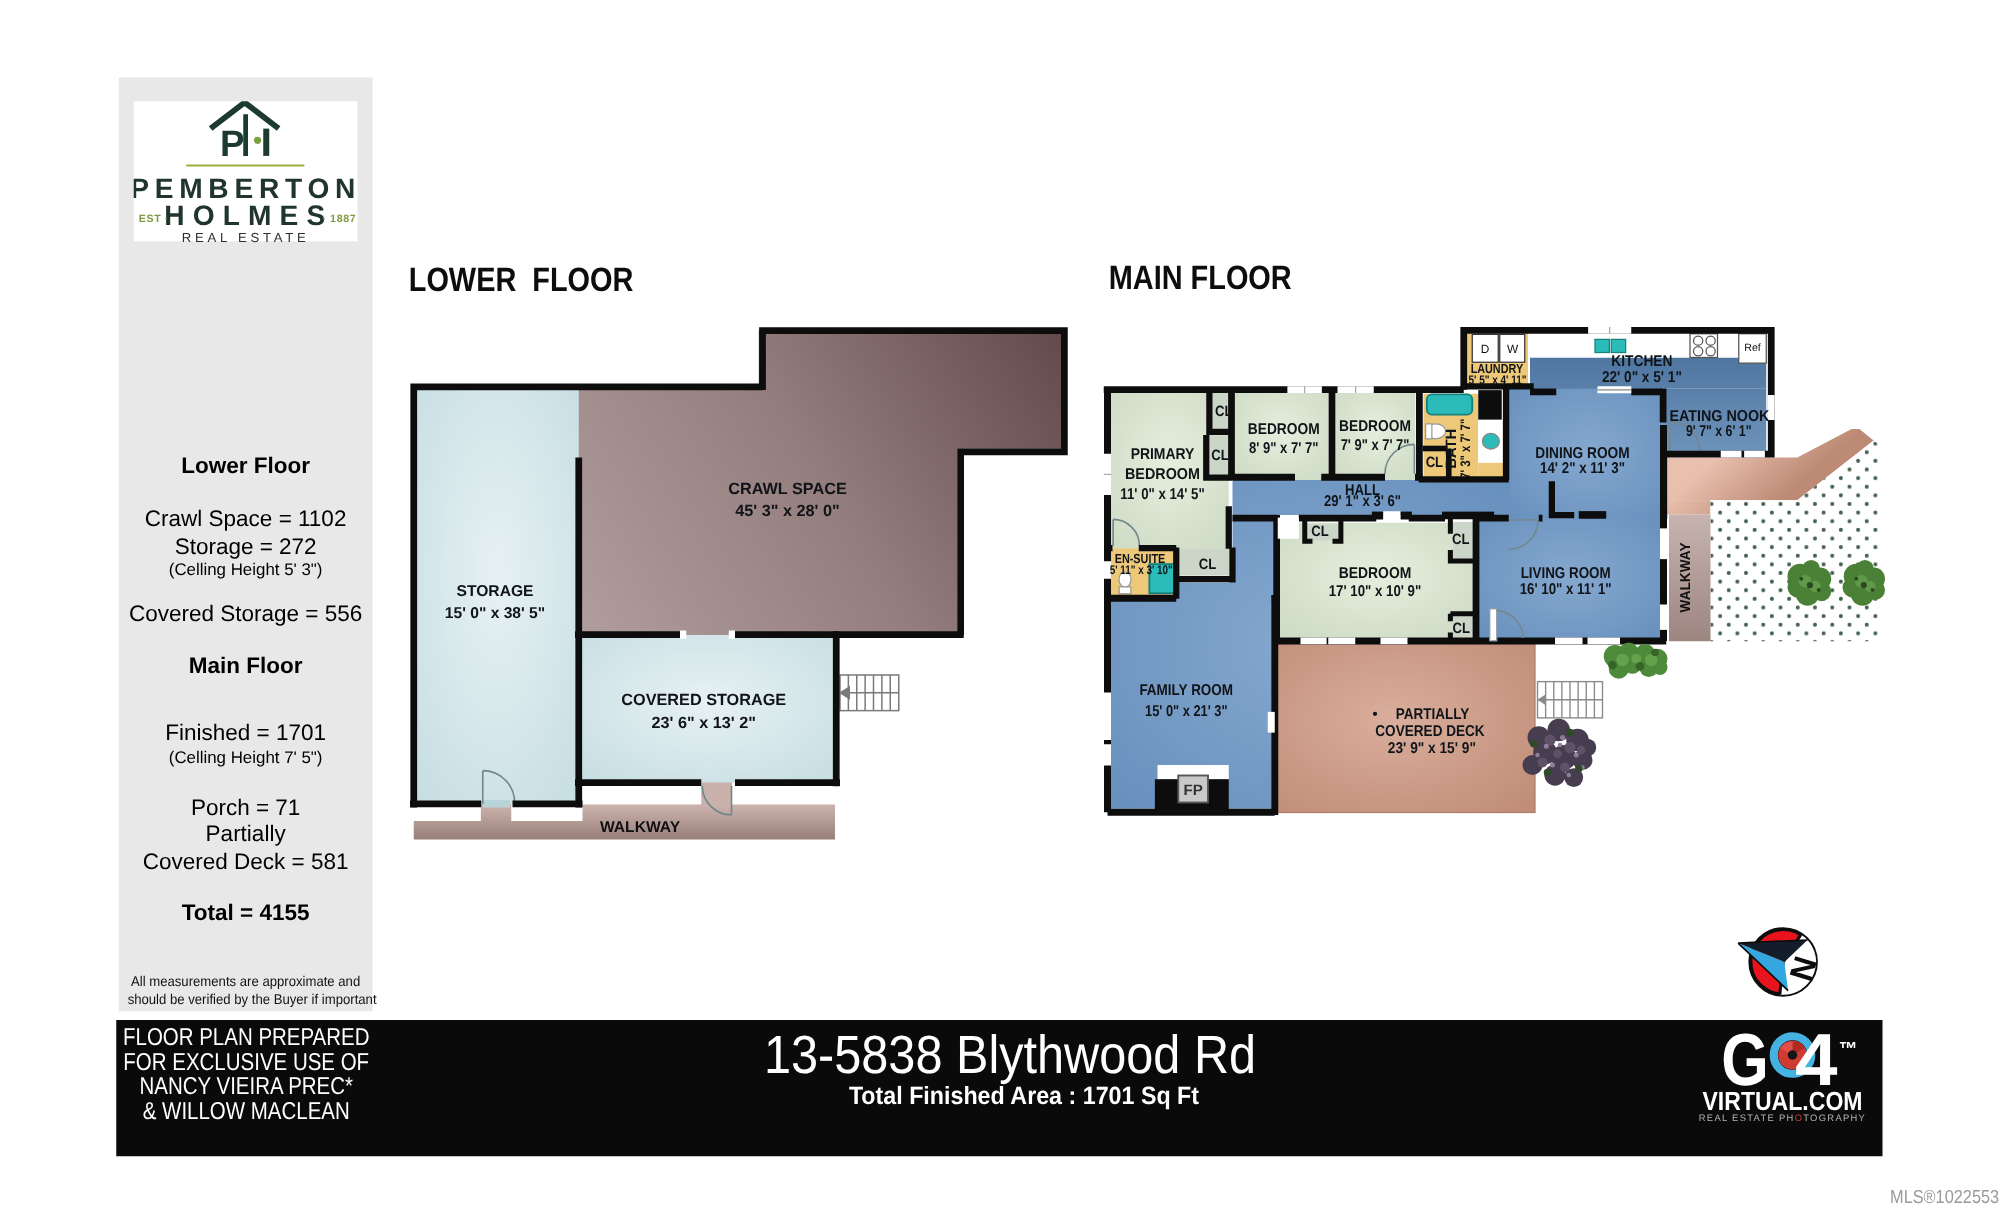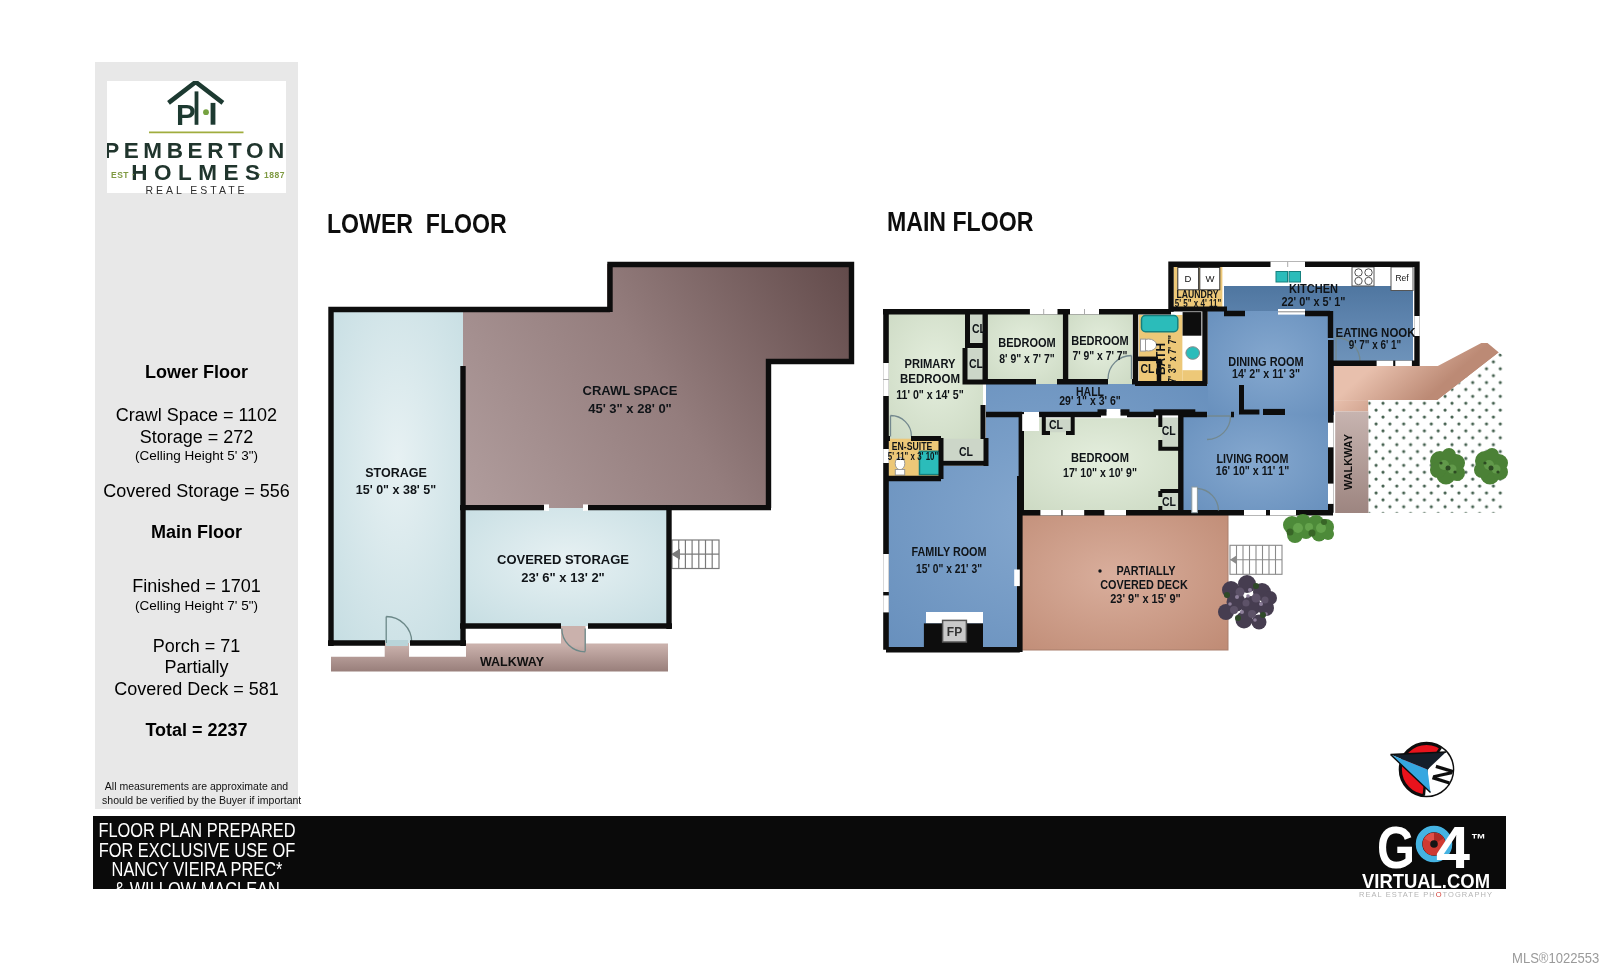--- a/index.html
+++ b/index.html
@@ -7,21 +7,21 @@
   .abs{position:absolute;}
   #sidebar{left:95px;top:62px;width:203px;height:747px;background:#e8e8e8;}
   #logobox{left:107px;top:81px;width:179px;height:112px;background:#fff;}
   #sidetext{left:95px;top:362px;width:203px;text-align:center;color:#000;font-size:18px;line-height:21.5px;}
   .sbold{font-weight:bold;}
   .ssmall{font-size:13.5px;line-height:15px;}
   #fineprint{left:95px;top:780px;width:203px;text-align:center;font-size:11.3px;line-height:13.5px;color:#111;transform:scaleX(0.93);transform-origin:center;white-space:nowrap;}
   .ptitle{font-weight:bold;color:#0d0d0d;font-size:27px;white-space:nowrap;transform:scaleX(0.856);transform-origin:left;}
   #lowertitle{left:327px;top:209px;}
   #maintitle{left:887px;top:207px;}
-  #blackbar{left:93px;top:816px;width:1413px;height:73px;background:#0a0a0a;color:#fff;}
+  #blackbar{left:93px;top:816px;width:1413px;height:109px;background:#0a0a0a;color:#fff;}
   #prep{position:absolute;left:-26px;top:5px;width:260px;text-align:center;font-size:19.5px;line-height:19.7px;transform:scaleX(0.84);transform-origin:center;white-space:nowrap;}
   #addr{position:absolute;left:255px;top:8px;width:920px;text-align:center;}
   #addr .big{font-size:43px;line-height:41px;transform:scaleX(0.905);transform-origin:center;white-space:nowrap;}
   #addr .small{font-size:20px;font-weight:bold;line-height:25px;transform:scaleX(0.93) translateX(12px);transform-origin:center;white-space:nowrap;}
   #mls{top:949px;color:#9a9a9a;font-size:15px;position:absolute;right:1px;transform:scaleX(0.87);transform-origin:right;}
 </style>
 </head>
 <body>
 <div id="sidebar" class="abs"></div>
 <div id="logobox" class="abs"></div>
@@ -47,21 +47,21 @@
   <div>Crawl Space = 1102</div>
   <div>Storage = 272</div>
   <div class="ssmall">(Celling Height 5' 3")</div>
   <div style="margin-top:18px">Covered Storage = 556</div>
   <div class="sbold" style="margin-top:19px">Main Floor</div>
   <div style="margin-top:33px">Finished = 1701</div>
   <div class="ssmall">(Celling Height 7' 5")</div>
   <div style="margin-top:23px">Porch = 71</div>
   <div>Partially</div>
   <div>Covered Deck = 581</div>
-  <div class="sbold" style="margin-top:20px">Total = 2237</div>
+  <div class="sbold" style="margin-top:20px">Total = 4155</div>
 </div>
 <div id="fineprint" class="abs">All measurements are approximate and<br>should be verified by the Buyer if important</div>
 <div id="lowertitle" class="abs ptitle">LOWER&nbsp;&nbsp;FLOOR</div>
 <div id="maintitle" class="abs ptitle">MAIN FLOOR</div>
 
 <svg id="plan" class="abs" style="left:0;top:0" width="1600" height="965" viewBox="0 0 1600 965">
 <defs>
   <radialGradient id="lblue" cx="50%" cy="45%" r="75%">
     <stop offset="0%" stop-color="#e7f1f3"></stop>
     <stop offset="100%" stop-color="#c5dde2"></stop>
@@ -486,20 +486,24 @@
     <text x="1443.5" y="783" font-size="26" font-weight="bold" fill="#0d0d0d" text-anchor="middle" transform="rotate(-73 1443.5 775)">N</text>
     <polygon points="1390.5,754.5 1446,752 1427.5,769.5" fill="#141e2a"></polygon>
     <polygon points="1390.5,754.5 1427.5,769.5 1430.5,792.5" fill="#35a7e0"></polygon>
     <path d="M 1390.5,754.5 L 1446,752 M 1390.5,754.5 L 1430.5,792.5" stroke="#0d0d0d" stroke-width="1.4" fill="none"></path>
   </g>
 </g>
 </svg>
 
 <div id="blackbar" class="abs">
   <div id="prep">FLOOR PLAN PREPARED<br>FOR EXCLUSIVE USE OF<br>NANCY VIEIRA PREC*<br>&amp; WILLOW MACLEAN</div>
+  <div id="addr">
+      <div class="big">13-5838 Blythwood Rd</div>
+      <div class="small">Total Finished Area : 1701 Sq Ft</div>
+    </div>
   <svg id="go4" style="position:absolute;right:0;top:3px" width="150" height="84" viewBox="0 0 150 84">
     <text x="21" y="49" font-size="59" font-weight="bold" fill="#fff" font-family="Liberation Sans" textLength="38" lengthAdjust="spacingAndGlyphs">G</text>
     <circle cx="78" cy="25" r="15" fill="none" stroke="#45b3e2" stroke-width="6.5"></circle>
     <circle cx="78" cy="25" r="11.5" fill="#cf3a32"></circle>
     <path d="M 78,25 L 78,14 A 11,11 0 0 1 87.5,19.5 Z" fill="#b02a24"></path>
     <path d="M 78,25 L 68.5,19.5 A 11,11 0 0 1 78,14 Z" fill="#e05048"></path>
     <circle cx="78" cy="25" r="3.8" fill="#151515"></circle>
     <text x="80" y="49" font-size="59" font-weight="bold" fill="#fff" font-family="Liberation Sans" textLength="34" lengthAdjust="spacingAndGlyphs">4</text>
     <text x="115" y="25" font-size="15" font-weight="bold" fill="#fff" font-family="Liberation Sans">™</text>
     <text x="70" y="69" font-size="21" font-weight="bold" fill="#fff" text-anchor="middle" font-family="Liberation Sans" textLength="128" lengthAdjust="spacingAndGlyphs">VIRTUAL.COM</text>

